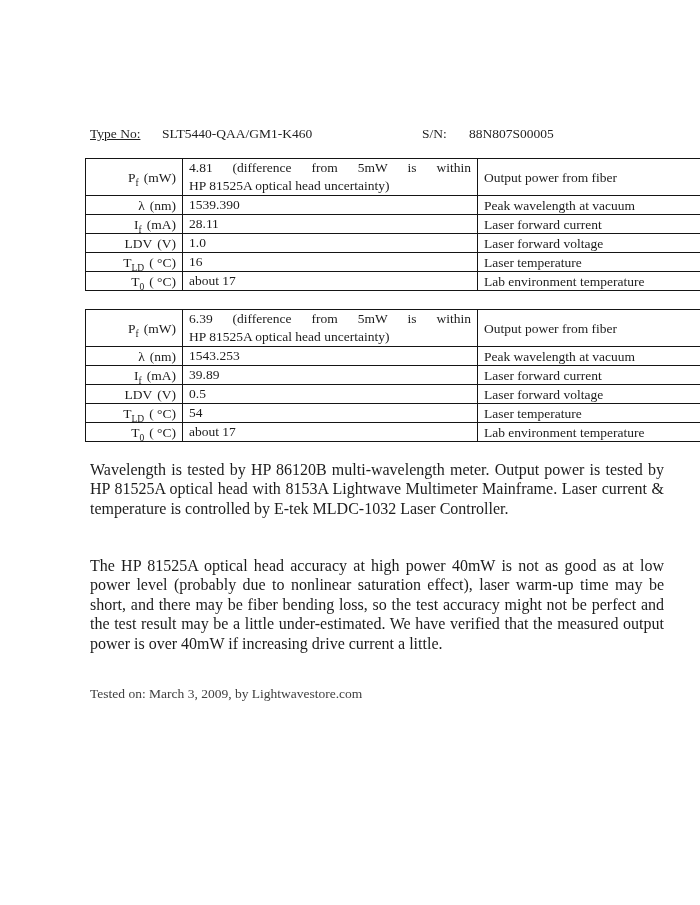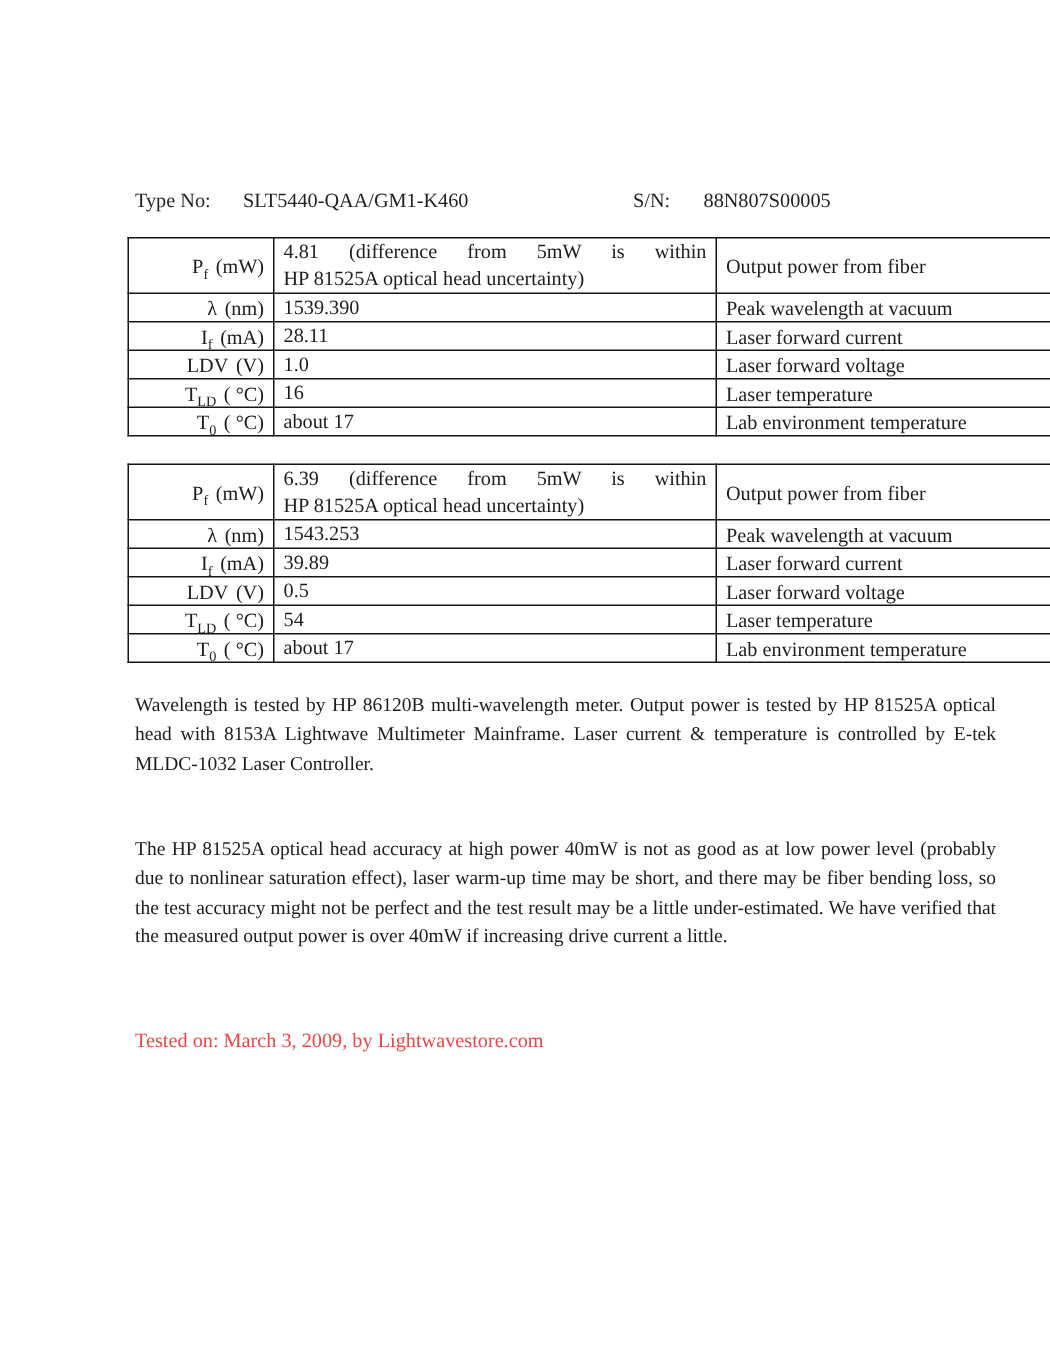--- a/index.html
+++ b/index.html
@@ -14,21 +14,21 @@
   .page{position:absolute;inset:0;background:#ffffff;}
 
   .doc-title{
     position:absolute;left:90px;top:84px;
     font-size:18px;line-height:22px;color:#181818;
     letter-spacing:.2px;
   }
 
   .typeline{position:absolute;left:90px;top:126px;width:580px;height:18px;font-size:13.5px;}
   .typeline span{position:absolute;top:0;white-space:nowrap;}
-  .tl-label{left:0;}
+  .tl-label{left:0;text-decoration:underline;}
   .tl-value{left:72px;}
   .sn-label{left:332px;}
   .sn-value{left:379px;}
 
   table.vtab{
     position:absolute;left:85px;
     width:583px;
     border-collapse:collapse;
     table-layout:fixed;
     font-size:13.5px;color:#1c1c1c;
@@ -45,32 +45,32 @@
   .vtab td.c1{width:85px;padding-left:5px;white-space:nowrap;text-align:right;}
   .vtab td.c2{width:282px;}
   .vtab td.c3{width:216px;white-space:nowrap;}
   .vtab sub{font-size:9.5px;line-height:0;}
   .vtab .unit{margin-left:5px;}
   .vtab .vline{display:block;line-height:18px;}
   .vtab .vline.stretch{text-align:justify;text-align-last:justify;}
 
   .para{
     position:absolute;left:90px;width:574px;
-    font-size:13px;line-height:19.4px;
+    font-size:16px;line-height:19.4px;
     text-align:justify;color:#1c1c1c;
   }
   #equipment-note{top:460px;}
   #comments-heading{
     position:absolute;left:90px;top:537px;
     font-size:13.5px;font-weight:bold;color:#141414;
   }
   #comments-body{top:556px;}
   #tested-on{
     position:absolute;left:90px;top:686px;
-    font-size:13.5px;color:#ef4444;
+    font-size:13.5px;color:#404040;
   }
 </style>
 </head>
 <body>
 
 <div class="page">
 
 
   <div class="typeline">
     <span class="tl-label">Type No:</span>

